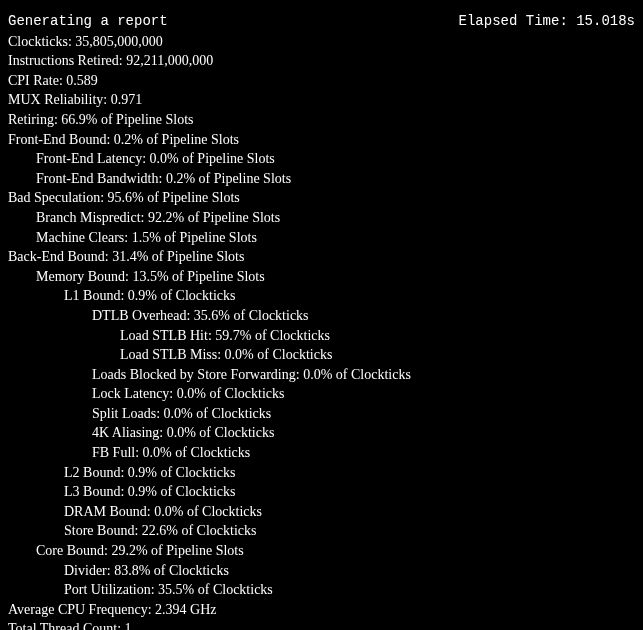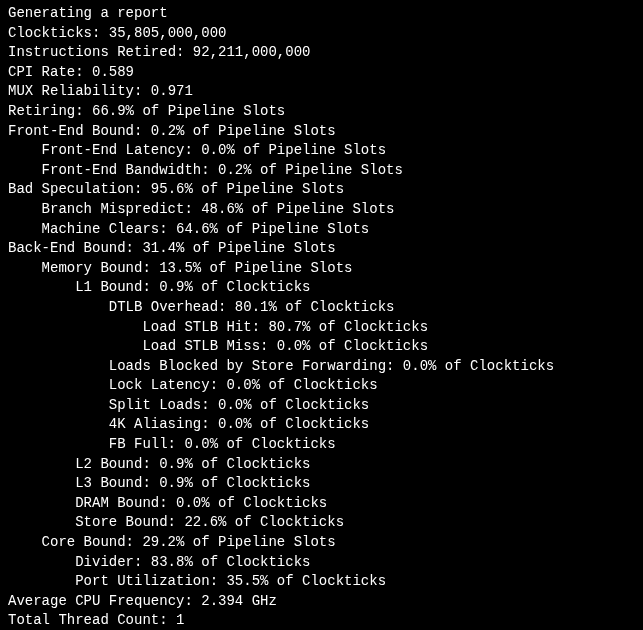--- a/index.html
+++ b/index.html
@@ -10,50 +10,55 @@
       font-size: 14px;
       width: 643px;
       height: 630px;
       padding: 4px 8px;
       line-height: 1.4;
       overflow: hidden;
     }
     .header-line {
       display: flex;
       justify-content: space-between;
+      margin-top: 8px;
     }
-    .line { white-space: pre; }
+    .line { white-space: pre; font-family: Liberation Serif, serif; }
     .indent-1 { padding-left: 4ch; }
     .indent-2 { padding-left: 8ch; }
     .indent-3 { padding-left: 12ch; }
     .indent-4 { padding-left: 16ch; }
   </style>
 </head>
 <body>
 
 <div class="header-line">
   <span>Generating a report</span>
+  <span>
+    <span>Elapsed Time:</span>
+    <span>15.018s</span>
+  </span>
 </div>
 
 <div class="line">Clockticks: 35,805,000,000</div>
 <div class="line">Instructions Retired: 92,211,000,000</div>
 <div class="line">CPI Rate: 0.589</div>
 <div class="line">MUX Reliability: 0.971</div>
 <div class="line">Retiring: 66.9% of Pipeline Slots</div>
 <div class="line">Front-End Bound: 0.2% of Pipeline Slots</div>
 <div class="line indent-1">Front-End Latency: 0.0% of Pipeline Slots</div>
 <div class="line indent-1">Front-End Bandwidth: 0.2% of Pipeline Slots</div>
 <div class="line">Bad Speculation: 95.6% of Pipeline Slots</div>
-<div class="line indent-1">Branch Mispredict: 48.6% of Pipeline Slots</div>
-<div class="line indent-1">Machine Clears: 64.6% of Pipeline Slots</div>
+<div class="line indent-1">Branch Mispredict: 92.2% of Pipeline Slots</div>
+<div class="line indent-1">Machine Clears: 1.5% of Pipeline Slots</div>
 <div class="line">Back-End Bound: 31.4% of Pipeline Slots</div>
 <div class="line indent-1">Memory Bound: 13.5% of Pipeline Slots</div>
 <div class="line indent-2">L1 Bound: 0.9% of Clockticks</div>
-<div class="line indent-3">DTLB Overhead: 80.1% of Clockticks</div>
-<div class="line indent-4">Load STLB Hit: 80.7% of Clockticks</div>
+<div class="line indent-3">DTLB Overhead: 35.6% of Clockticks</div>
+<div class="line indent-4">Load STLB Hit: 59.7% of Clockticks</div>
 <div class="line indent-4">Load STLB Miss: 0.0% of Clockticks</div>
 <div class="line indent-3">Loads Blocked by Store Forwarding: 0.0% of Clockticks</div>
 <div class="line indent-3">Lock Latency: 0.0% of Clockticks</div>
 <div class="line indent-3">Split Loads: 0.0% of Clockticks</div>
 <div class="line indent-3">4K Aliasing: 0.0% of Clockticks</div>
 <div class="line indent-3">FB Full: 0.0% of Clockticks</div>
 <div class="line indent-2">L2 Bound: 0.9% of Clockticks</div>
 <div class="line indent-2">L3 Bound: 0.9% of Clockticks</div>
 <div class="line indent-2">DRAM Bound: 0.0% of Clockticks</div>
 <div class="line indent-2">Store Bound: 22.6% of Clockticks</div>

